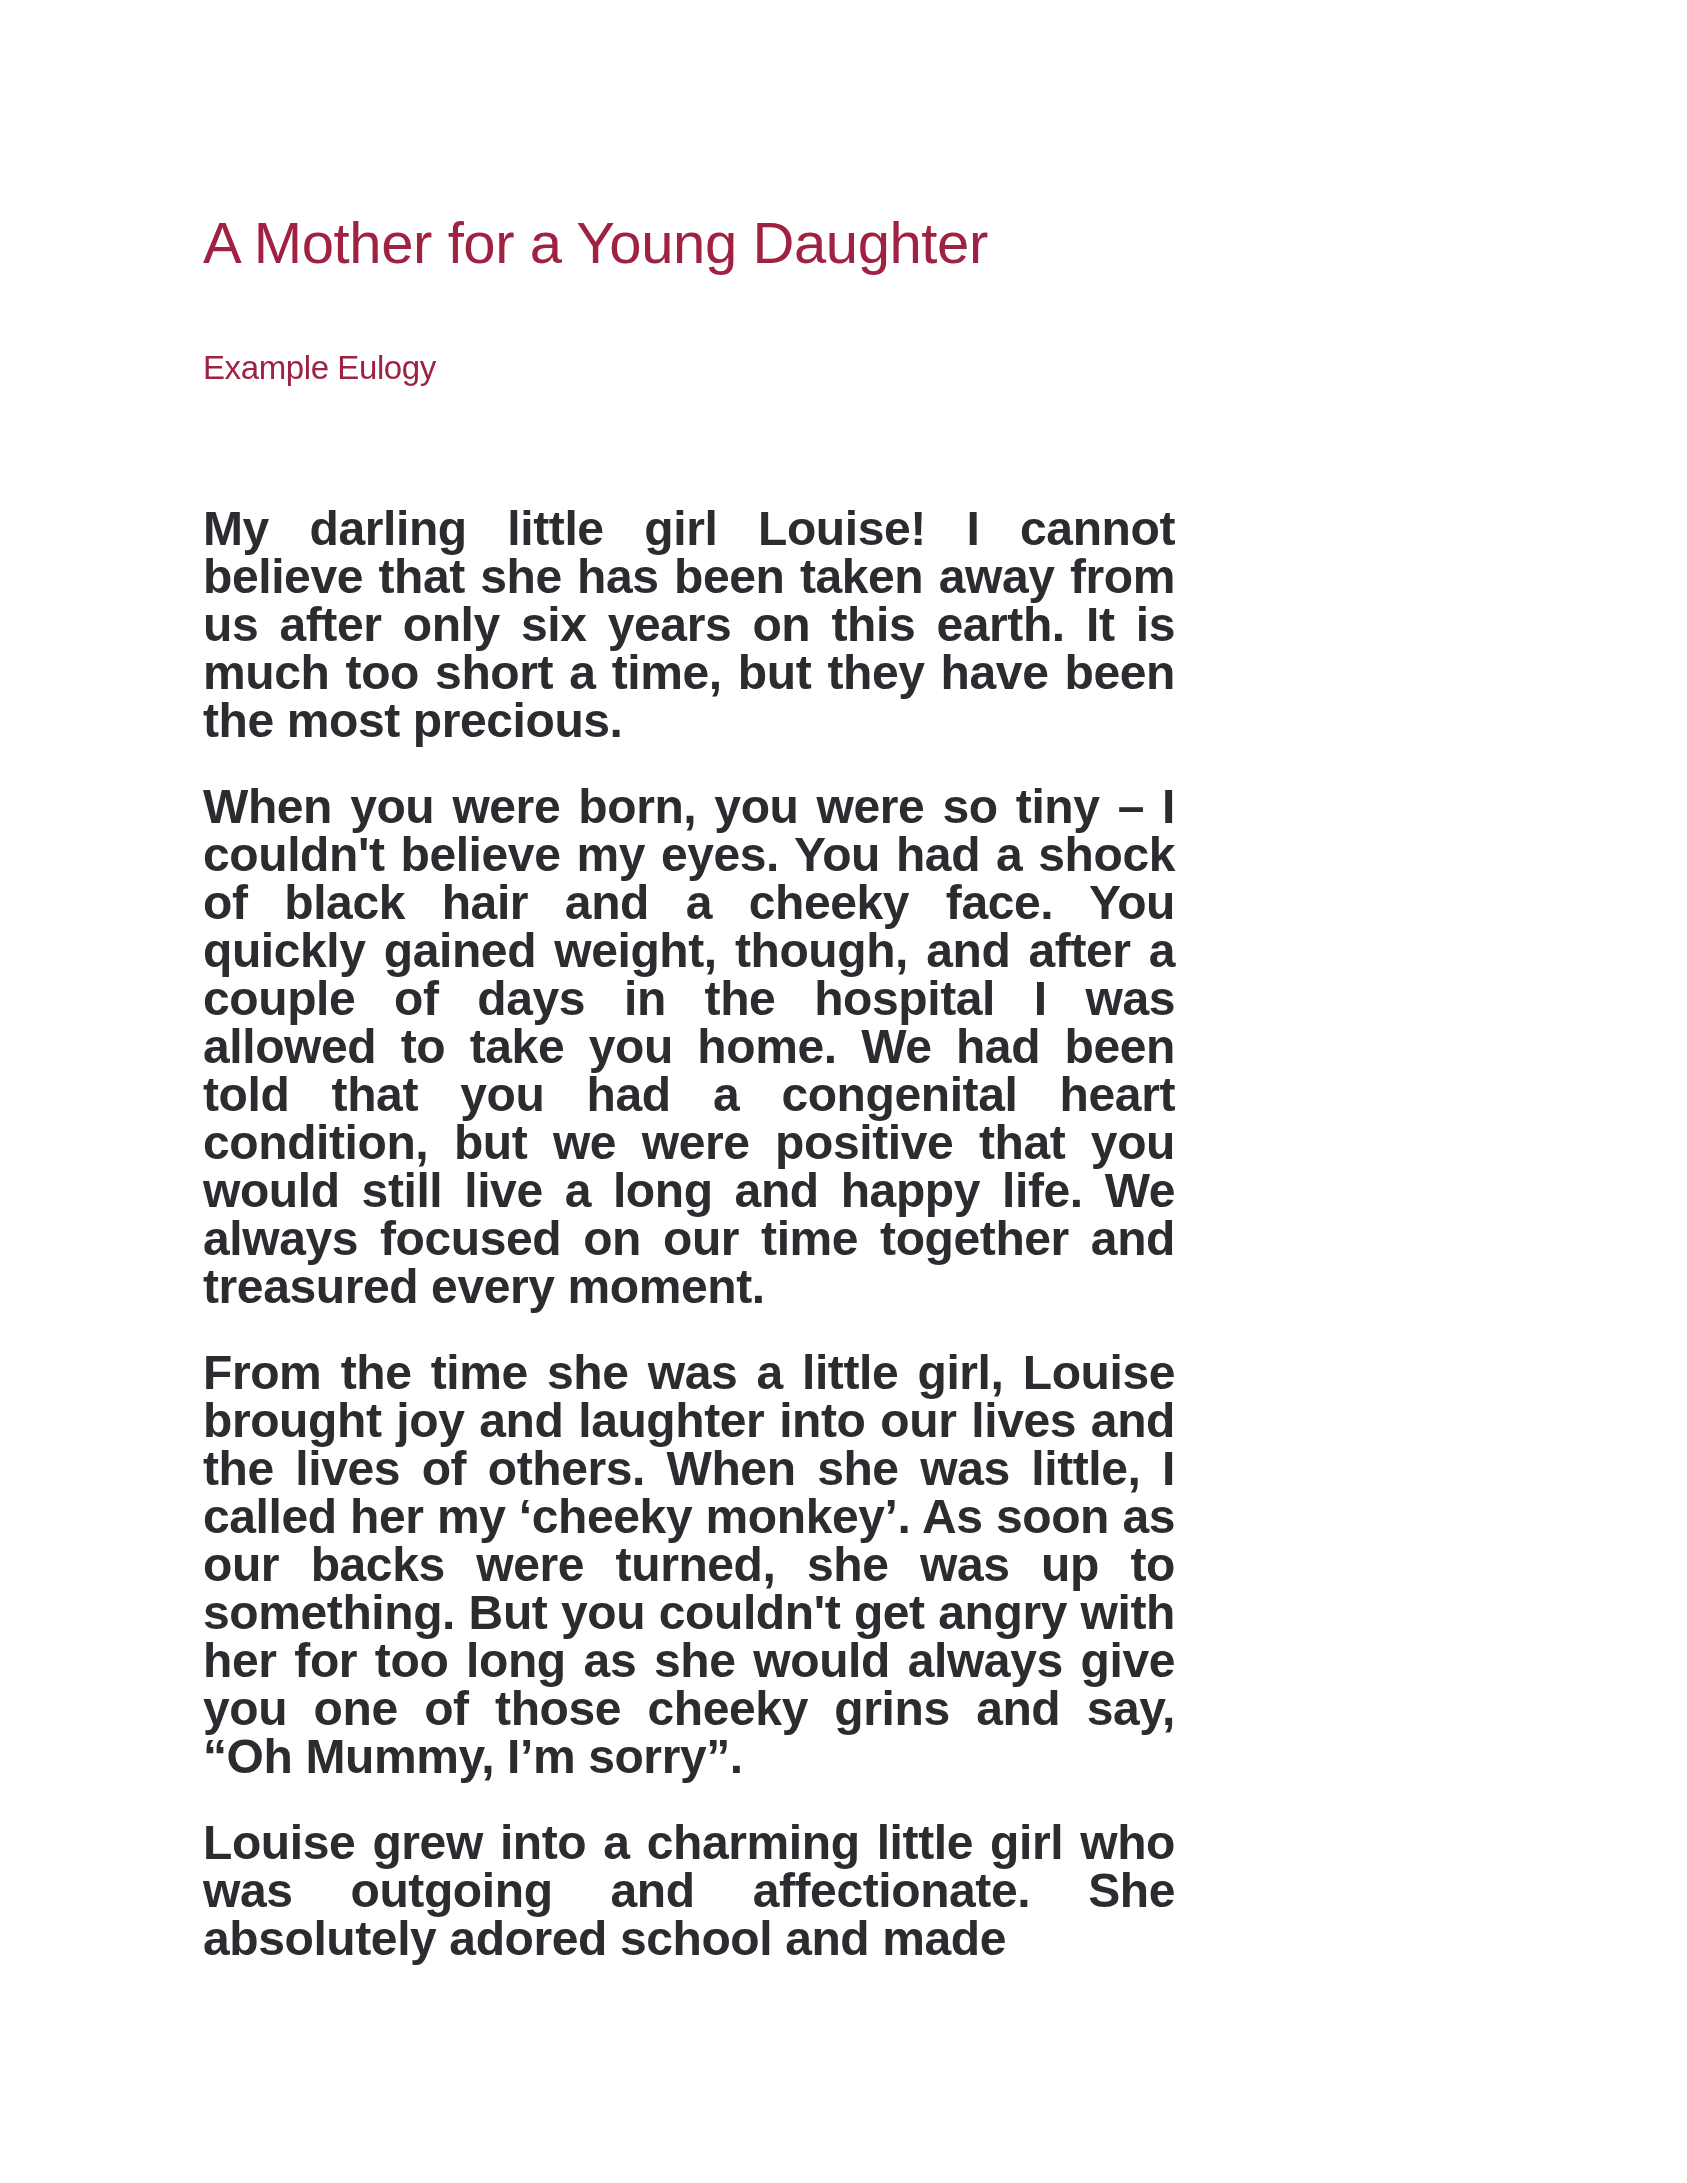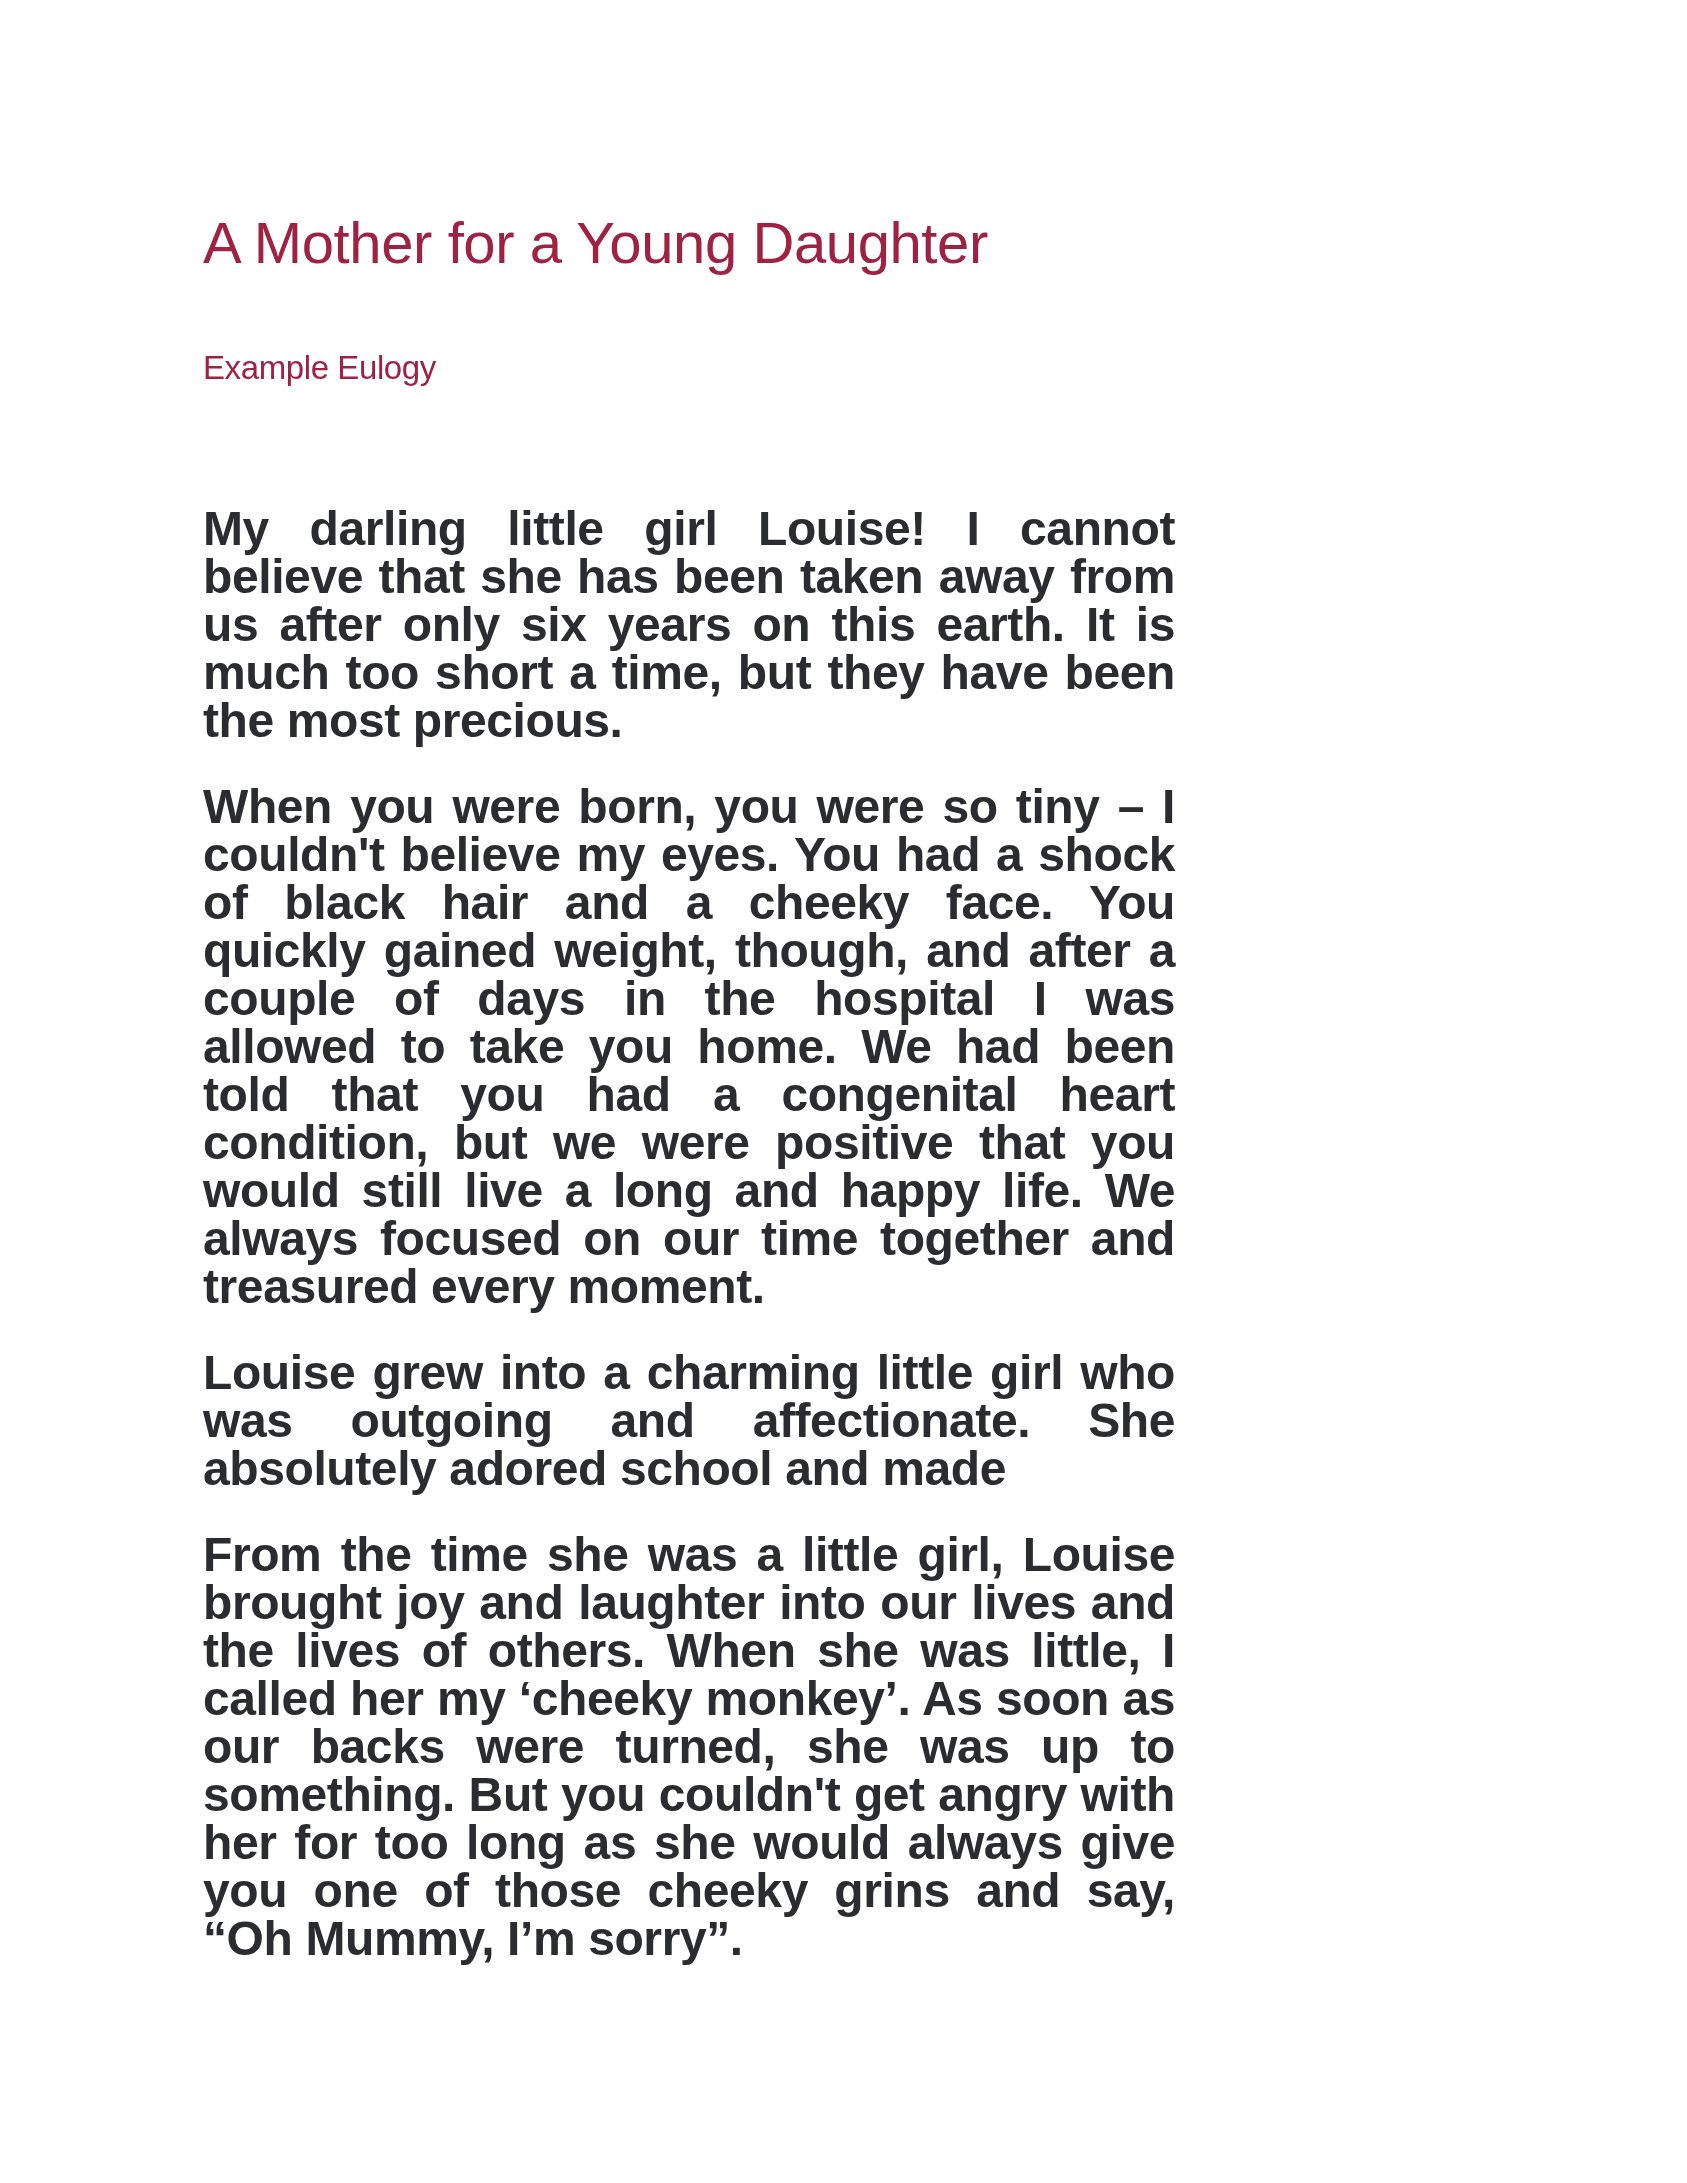--- a/index.html
+++ b/index.html
@@ -48,16 +48,16 @@
   }
 </style>
 </head>
 <body>
 
 <div class="page">
   <h1 class="doc-title">A Mother for a Young Daughter</h1>
   <h2 class="doc-subtitle">Example Eulogy</h2>
   <p class="body-para">My darling little girl Louise! I cannot believe that she has been taken away from us after only six years on this earth. It is much too short a time, but they have been the most precious.</p>
   <p class="body-para">When you were born, you were so tiny – I couldn't believe my eyes. You had a shock of black hair and a cheeky face. You quickly gained weight, though, and after a couple of days in the hospital I was allowed to take you home. We had been told that you had a congenital heart condition, but we were positive that you would still live a long and happy life. We always focused on our time together and treasured every moment.</p>
+  <p class="body-para">From the time she was a little girl, Louise brought joy and laughter into our lives and the lives of others. When she was little, I called her my ‘cheeky monkey’. As soon as our backs were turned, she was up to something. But you couldn't get angry with her for too long as she would always give you one of those cheeky grins and say, “Oh Mummy, I’m sorry”.</p>
   <p class="body-para">Louise grew into a charming little girl who was outgoing and affectionate. She absolutely adored school and made</p>
-  <p class="body-para">From the time she was a little girl, Louise brought joy and laughter into our lives and the lives of others. When she was little, I called her my ‘cheeky monkey’. As soon as our backs were turned, she was up to something. But you couldn't get angry with her for too long as she would always give you one of those cheeky grins and say, “Oh Mummy, I’m sorry”.</p>
 </div>
 
 
 </body></html>

